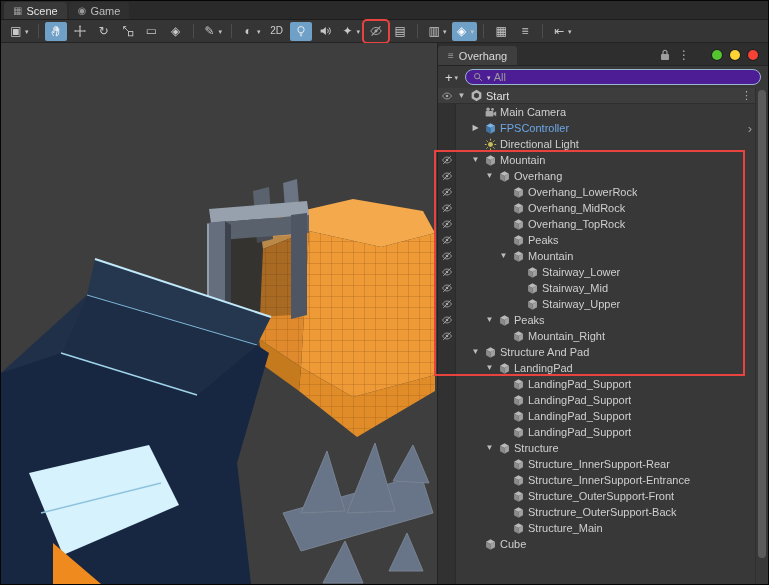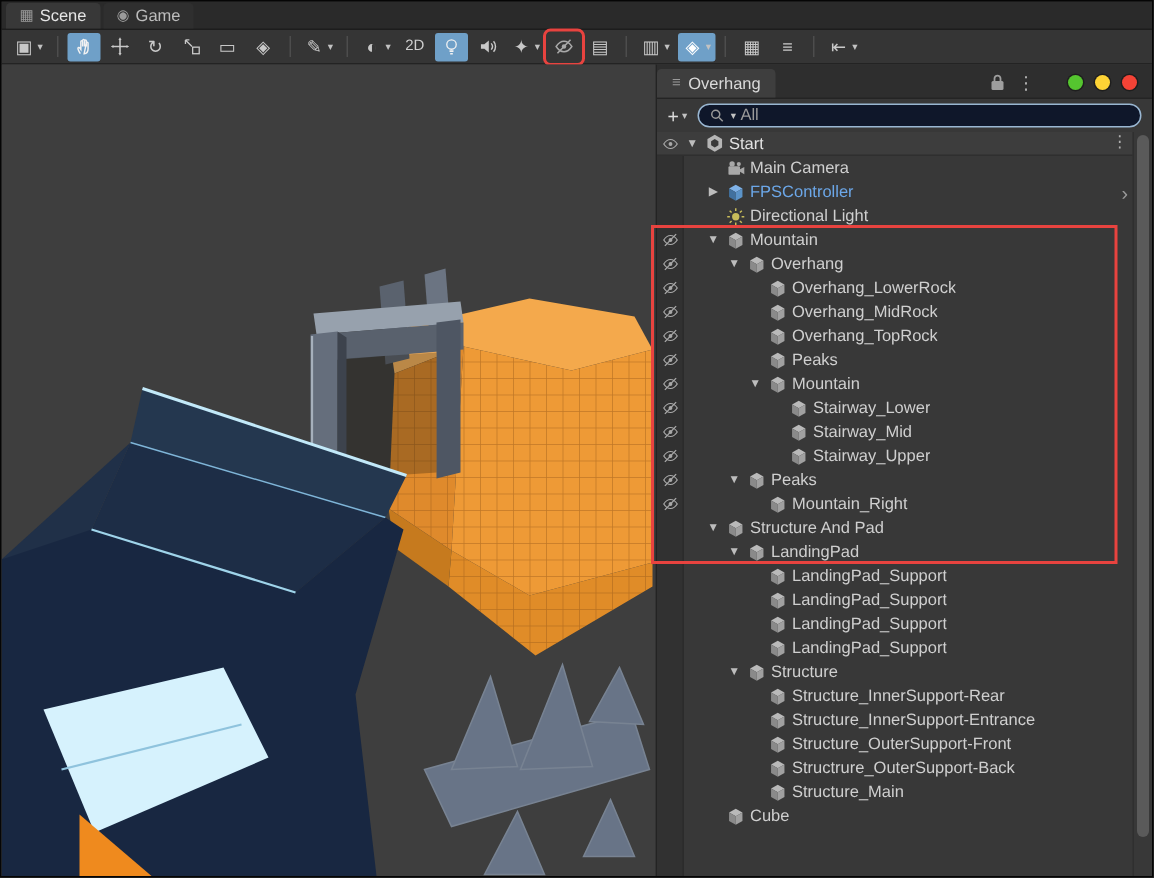--- a/index.html
+++ b/index.html
@@ -43,21 +43,21 @@
   .panel-tab .ticon{font-size:10px; color:#9a9a9a;}
   .header-right{margin-left:auto; display:flex; align-items:center; gap:8px; padding-bottom:4px;}
   .lock svg{width:10px; height:12px; display:block;}
   .kebab{color:#b5b5b5; font-size:12px; line-height:1;}
   .dots{display:flex; align-items:center; gap:8px; margin-left:14px;}
   .dot{width:10px; height:10px; border-radius:50%; box-shadow:0 0 0 1px rgba(0,0,0,.35);}
   
   .search-row{height:22px; display:flex; align-items:center; gap:4px;
     padding:0 7px 0 4px; background:#383838;}
   .create-btn{display:flex; align-items:center; color:#dcdcdc; font-size:13px; padding:0 3px; gap:1px;}
-  .search-pill{flex:1; height:16px; border-radius:9px; background:#0f172a;
+  .search-pill{flex:1; height:16px; border-radius:9px; background:#4c1d95;
     border:1px solid #9ab7d2; display:flex; align-items:center; padding:0 7px; gap:3px; min-width:0;}
   .search-pill svg{width:10px; height:10px;}
   .search-text{color:#9a9a9a; font-size:11px; line-height:1;}
   
   .rows{position:relative; flex:1; background:#383838; overflow:hidden;}
   .rows::before{content:""; position:absolute; left:0; top:0; bottom:0; width:17px;
     background:#313131; border-right:1px solid #2b2b2b;}
   .hrow{position:relative; height:16px; display:flex; align-items:center;
     font-size:11px; color:#cfcfcf; padding-right:16px; z-index:1;}
   .scene-row{background:#3d3d3d; border-bottom:1px solid #2f2f2f; color:#e2e2e2;}

